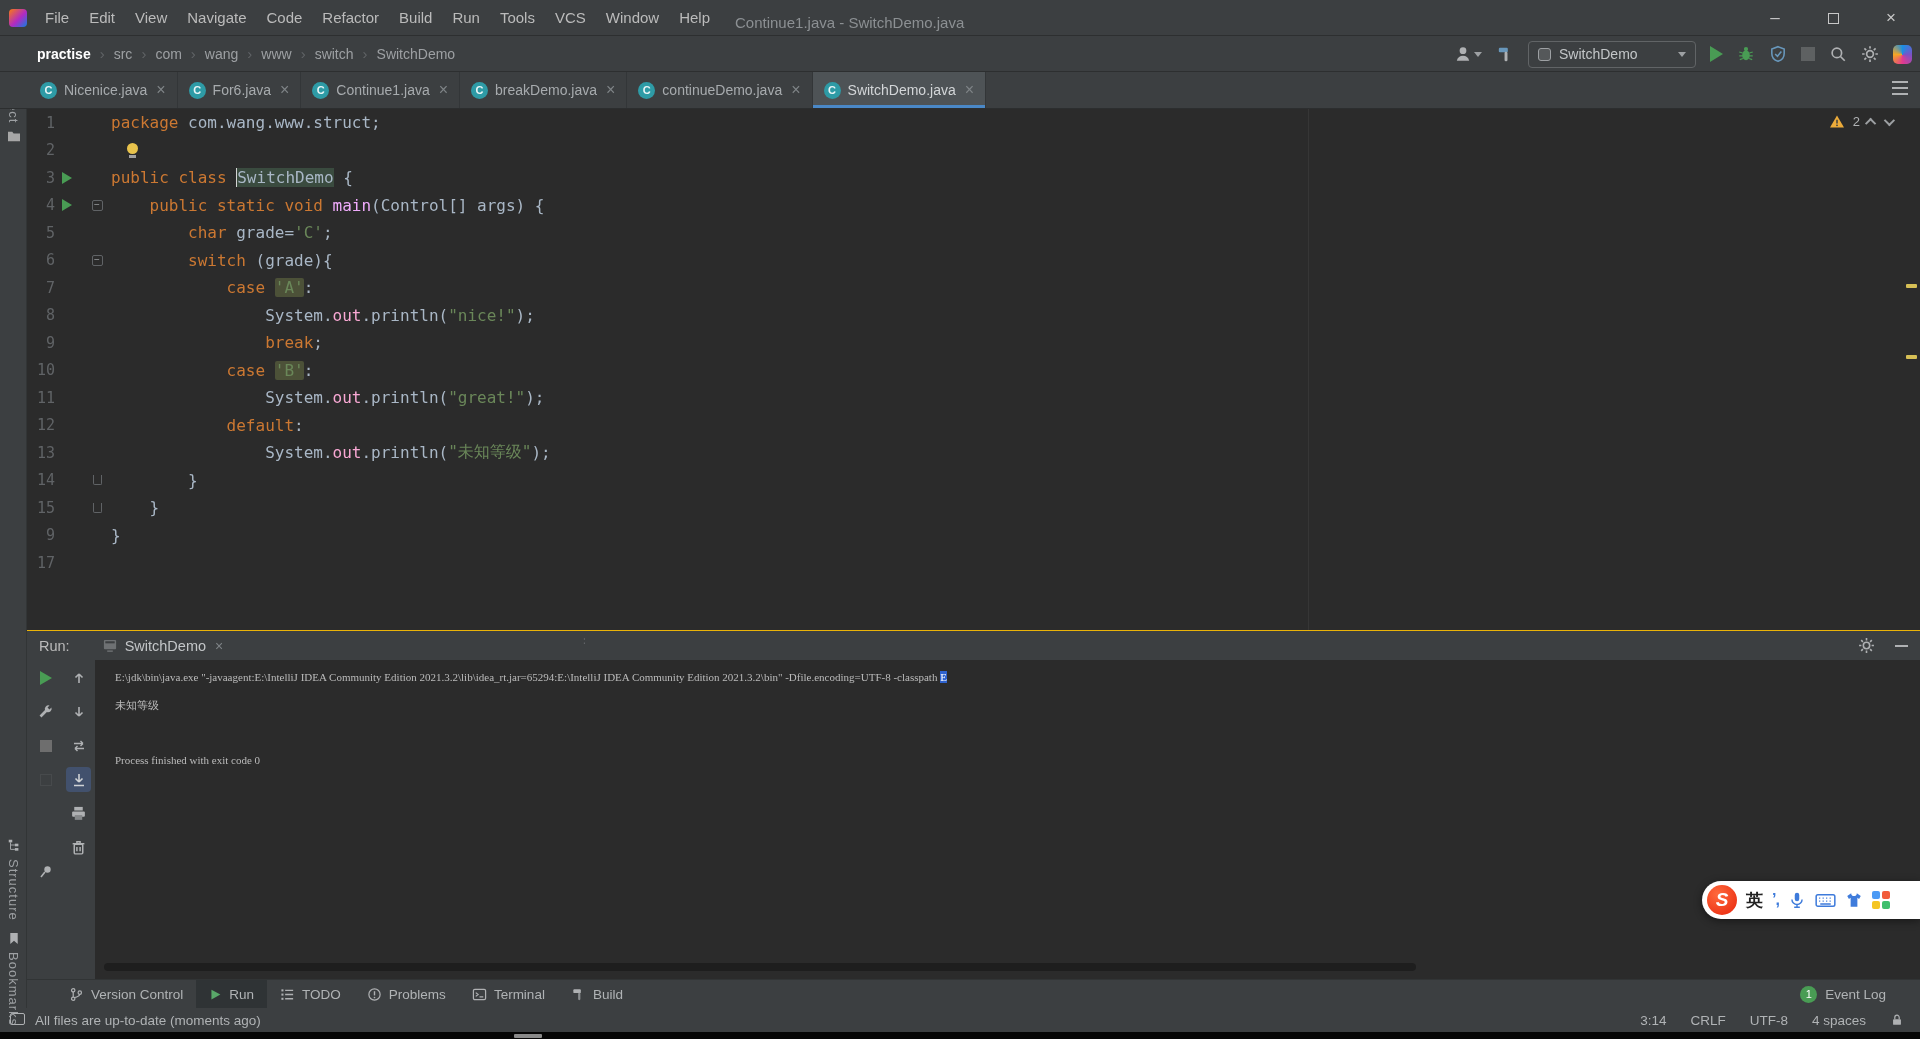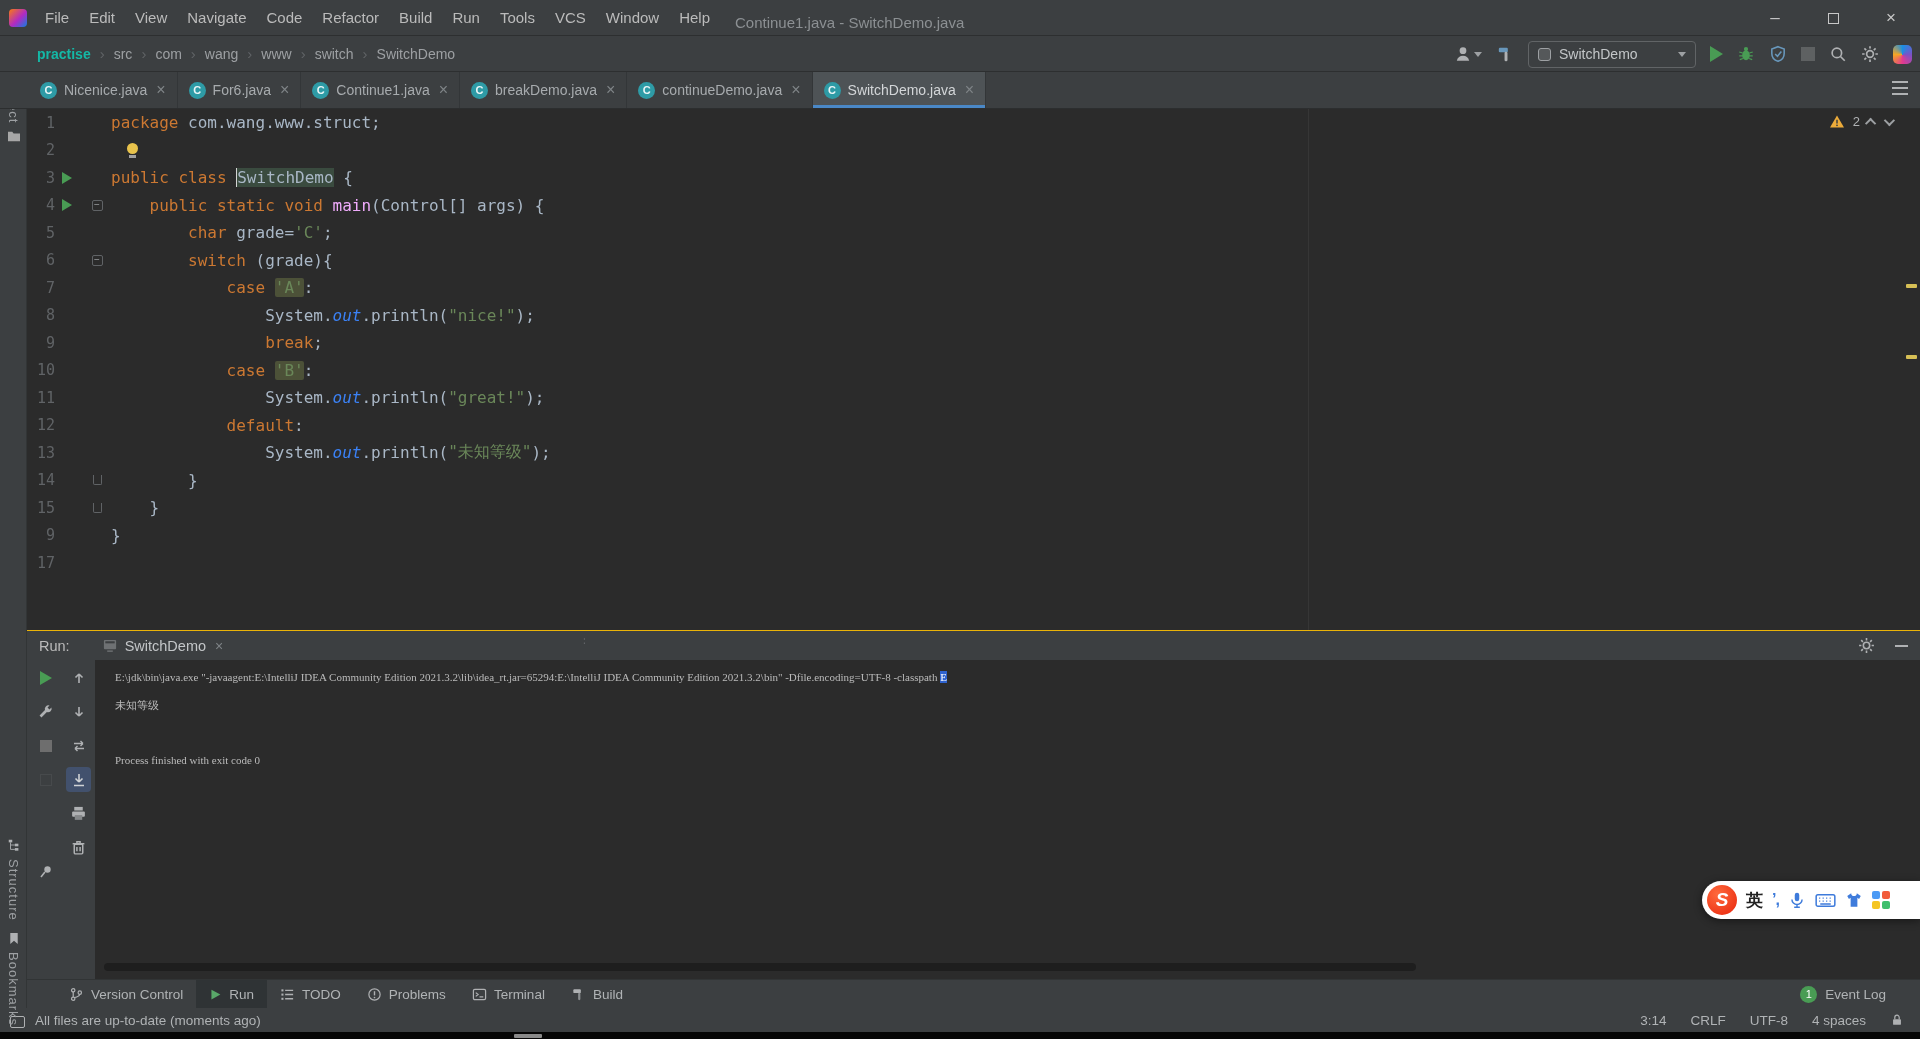--- a/index.html
+++ b/index.html
@@ -13,21 +13,21 @@
   .menubar{display:flex;align-items:center;height:100%}
   .menu-item{padding:16px 10px;font-size:15px;color:#BBBBBB;height:100%;display:flex;align-items:center}
   .win-title{position:absolute;left:735px;top:4px;height:36px;display:flex;align-items:center;color:#8C9093;font-size:15px}
   .win-controls{position:absolute;right:0;top:0;height:36px;display:flex}
   .win-btn{width:58px;height:36px;display:flex;align-items:center;justify-content:center;color:#C8C8C8;font-size:17px}
   .maxbox{width:11px;height:11px;border:1px solid #C8C8C8;display:inline-block}
 
   
   .toolbar{position:absolute;left:0;top:36px;width:100%;height:36px;background:#3C3F41;border-bottom:1px solid #2d2f30;display:flex;align-items:center;z-index:25}
   .breadcrumbs{display:flex;align-items:center;margin-left:37px;font-size:14px;color:#9DA0A3;gap:9px}
-  .crumb.root{font-weight:bold;color:#14b8a6}
+  .crumb.root{font-weight:bold;color:#ffffff}
   .crumb-sep{color:#606366;font-size:15px}
   .toolbar-right{position:absolute;right:8px;top:0;height:36px;display:flex;align-items:center;gap:14px}
   .tbtn{display:flex;align-items:center;justify-content:center}
   .user-wrap{display:flex;align-items:center;gap:2px}
   .caret-down{width:0;height:0;border-left:4px solid transparent;border-right:4px solid transparent;border-top:5px solid #9DA0A3}
   .runcfg{display:flex;align-items:center;gap:8px;border:1px solid #616466;border-radius:4px;height:27px;padding:0 9px;width:168px}
   .cfg-icon{width:13px;height:13px;border:1px solid #9DA0A3;border-radius:3px;background:#55585A;flex:none}
   .runcfg-label{font-size:14px;color:#C3C6C8;white-space:nowrap;overflow:hidden;flex:1}
   .play-tri{width:0;height:0;border-left:13px solid #499C54;border-top:8px solid transparent;border-bottom:8px solid transparent}
   .stop-sq{width:14px;height:14px;background:#5E6162}
@@ -54,21 +54,21 @@
   .ed-fold{width:24px;margin-left:6px;display:flex;justify-content:center;align-items:center;flex:none}
   .fold-open{width:11px;height:11px;border:1px solid #606366;border-radius:2px;font-size:10px;line-height:8px;text-align:center;color:#9DA0A3}
   .fold-end{width:9px;height:10px;border-left:1px solid #606366;border-right:1px solid #606366;border-bottom:1px solid #606366;border-radius:0 0 2px 2px}
   .ed-code{margin-left:2px;white-space:pre;font-family:"DejaVu Sans Mono","DejaVu Sans",monospace;font-size:16px;color:#A9B7C6;display:flex;align-items:center}
   .ed-code span{white-space:pre}
   .tok-kw{color:#CC7832}
   .tok-pl{color:#A9B7C6}
   .tok-str{color:#6A8759}
   .tok-strhl{color:#6A8759;background:#4C5138;border-radius:2px}
   .tok-fn{color:#f0abfc}
-  .tok-fld{color:#3b82f6;font-style:italic}
+  .tok-fld{color:#f9a8d4;}
   .tok-idhl{color:#A9B7C6;background:#3A4B3F}
   .tok-caret{display:inline-block;width:2px;height:19px;background:#D4D4D4;margin-right:-1px}
   .bulb{display:inline-flex;flex-direction:column;align-items:center;margin-left:16px}
   .bulb-top{width:11px;height:11px;border-radius:50%;background:#E8C34C}
   .bulb-base{width:7px;height:3px;background:#A1A1A1;margin-top:1px}
   .warn-widget{position:absolute;top:5px;right:28px;display:flex;align-items:center;gap:8px;font-size:13px;color:#AFB1B3}
   .chev{width:8px;height:8px;border-left:2px solid #9DA0A3;border-top:2px solid #9DA0A3;display:inline-block}
   .chev.up{transform:rotate(45deg) translateY(2px)}
   .chev.down{transform:rotate(225deg) translateY(2px)}
   .scrollmark{position:absolute;right:3px;width:11px;height:4px;background:#D6BF55;border-radius:1px}
@@ -100,21 +100,21 @@
   .statustabs{position:absolute;left:0;top:979px;width:100%;height:29px;background:#3C3F41;border-top:1px solid #313435;display:flex;align-items:center;font-size:13.5px;color:#B0B3B5;z-index:15}
   .stab{display:flex;align-items:center;gap:7px;padding:0 13px;height:100%}
   .stab:first-of-type{margin-left:56px}
   .stab.active{background:#2F3335}
   .st-spacer{flex:1}
   .eventlog{display:flex;align-items:center;gap:8px;margin-right:34px}
   .evt-badge{width:17px;height:17px;border-radius:50%;background:#499C54;color:#fff;font-size:11px;display:flex;align-items:center;justify-content:center}
 
   
   .statusbar{position:absolute;left:0;top:1008px;width:100%;height:24px;background:#3C3F41;display:flex;align-items:center;font-size:13.5px;color:#B0B3B5;z-index:15}
-  .sb-left{display:flex;align-items:flex-end;gap:10px;margin-left:10px}
+  .sb-left{display:flex;align-items:flex-start;gap:10px;margin-left:10px}
   .sb-screen{width:15px;height:12px;border:1px solid #AFB1B3;border-radius:2px}
   .sb-right{margin-left:auto;display:flex;align-items:center;gap:24px;margin-right:16px}
 
   
   .leftstrip{position:absolute;left:0;top:72px;width:27px;height:936px;background:#3C3F41;border-right:1px solid #323536;z-index:18}
   .ls-group{position:absolute;left:0;width:27px;display:flex;flex-direction:column;align-items:center;gap:7px}
   .vlabel{writing-mode:vertical-rl;font-size:13px;color:#9DA0A3;letter-spacing:1px}
   .ls-project{top:4px}.ls-structure{top:766px}.ls-bookmarks{top:860px}
 
   

